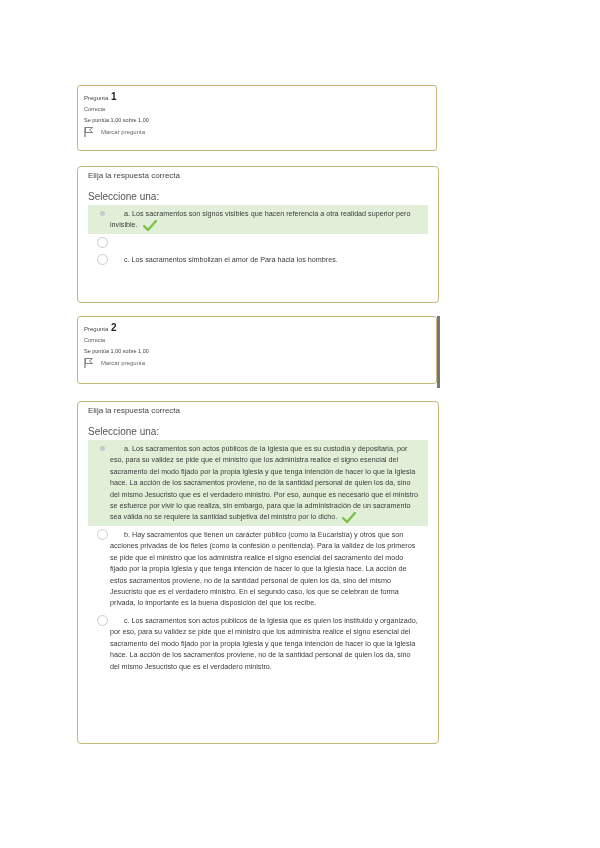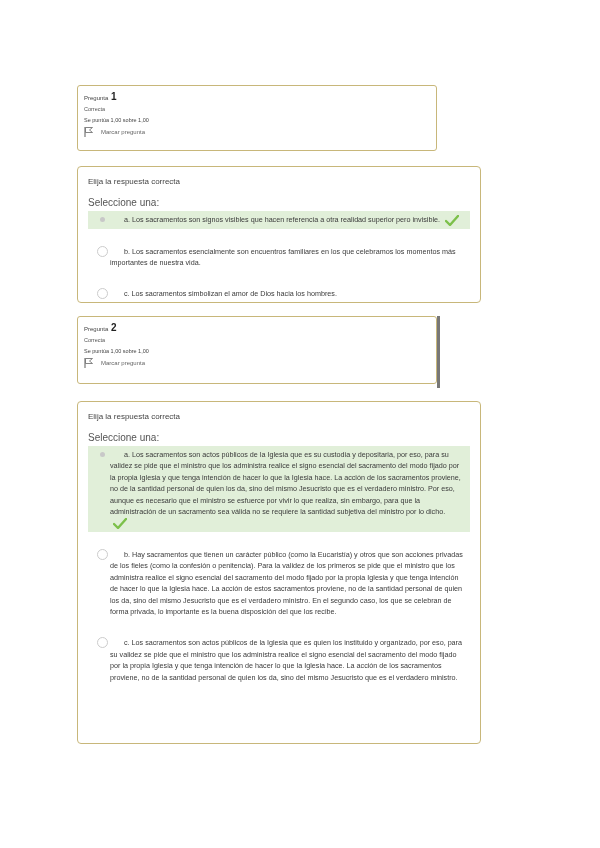--- a/index.html
+++ b/index.html
@@ -9,27 +9,27 @@
     border: 1px solid #c8b77a; border-radius: 3px; background: #fff;
     box-sizing: border-box; padding: 4px 6px;
   }
   .info .qno { font-size: 6px; color: #444; margin-top: 1px; }
   .info .qno b { font-size: 10px; color: #222; font-weight: bold; margin-left: 1px; }
   .info .state { font-size: 5.5px; color: #555; margin-top: 4px; }
   .info .grade { font-size: 5.5px; color: #444; margin-top: 5px; }
   .info .flag { font-size: 6px; color: #666; margin-top: 4px; display: flex; align-items: center; gap: 8px; cursor: pointer; }
   .info .flag svg { width: 9px; height: 10px; }
   .content {
-    position: absolute; left: 77px; width: 404px;
+    position: absolute; left: 77px; width: 362px;
     border: 1px solid #c8b77a; border-radius: 4px; background: #fff;
-    box-sizing: border-box; padding: 10px 10px 8px 10px;
+    box-sizing: border-box; padding: 4px 10px 8px 10px;
   }
   .content .prompt { font-size: 8px; color: #444; margin-bottom: 11px; }
   .content .select-label { font-size: 10px; color: #555; margin-bottom: 3px; }
-  .answer { position: relative; font-size: 7.2px; line-height: 11.4px; color: #3a3a3a; padding: 3px 6px 3px 22px; margin-bottom: 14px; }
+  .answer { position: relative; font-size: 7.2px; line-height: 11.4px; color: #3a3a3a; padding: 3px 6px 3px 22px; margin-bottom: 0; }
   .answer.correct { background: #e1efd9; }
   .answer .radio {
     position: absolute; left: 9px; top: 3px; width: 11px; height: 11px; border-radius: 50%;
     border: 1px solid #ccc; box-sizing: border-box; background: #fff; cursor: pointer;
   }
   .answer.correct .radio { border: none; background: transparent; }
   .answer.correct .radio::after {
     content: ""; position: absolute; left: 3px; top: 3px; width: 5px; height: 5px; border-radius: 50%; background: #c8c8c8;
   }
   .answer .text { display: inline; }
@@ -58,25 +58,25 @@
   <div class="select-label">Seleccione una:</div>
   <div class="answer correct">
     <span class="radio"></span>
     <span class="lead"></span><span class="text">a. Los sacramentos son signos visibles que hacen referencia a otra realidad superior pero invisible.</span>
     <svg class="check" viewBox="0 0 14 11">
         <path d="M1 6 L5 10 L13 1" fill="none" stroke="#7cc04a" stroke-width="2.4" stroke-linecap="round" stroke-linejoin="round"></path>
       </svg>
   </div>
   <div class="answer">
     <span class="radio"></span>
-    <span class="lead"></span><span class="text">b. Los sacramentos esencialmente son encuentros familiares en los que celebramos los momentos más importantes de nuestra vida.</span>
+    <span class="lead"></span>
   </div>
   <div class="answer">
     <span class="radio"></span>
-    <span class="lead"></span><span class="text">c. Los sacramentos simbolizan el amor de Dios hacia los hombres.</span>
+    <span class="lead"></span><span class="text">c. Los sacramentos simbolizan el amor de Para hacia los hombres.</span>
   </div>
 </div>
 
 <div class="info" style="top:316px;height:68px;">
   <div class="qno"><span>Pregunta</span> <b>2</b></div>
   <div class="state">Correcta</div>
   <div class="grade">Se puntúa 1,00 sobre 1,00</div>
   <div class="flag">
     <svg viewBox="0 0 9 10">
         <path d="M1 0 L1 10" stroke="#777" stroke-width="1.2"></path>

